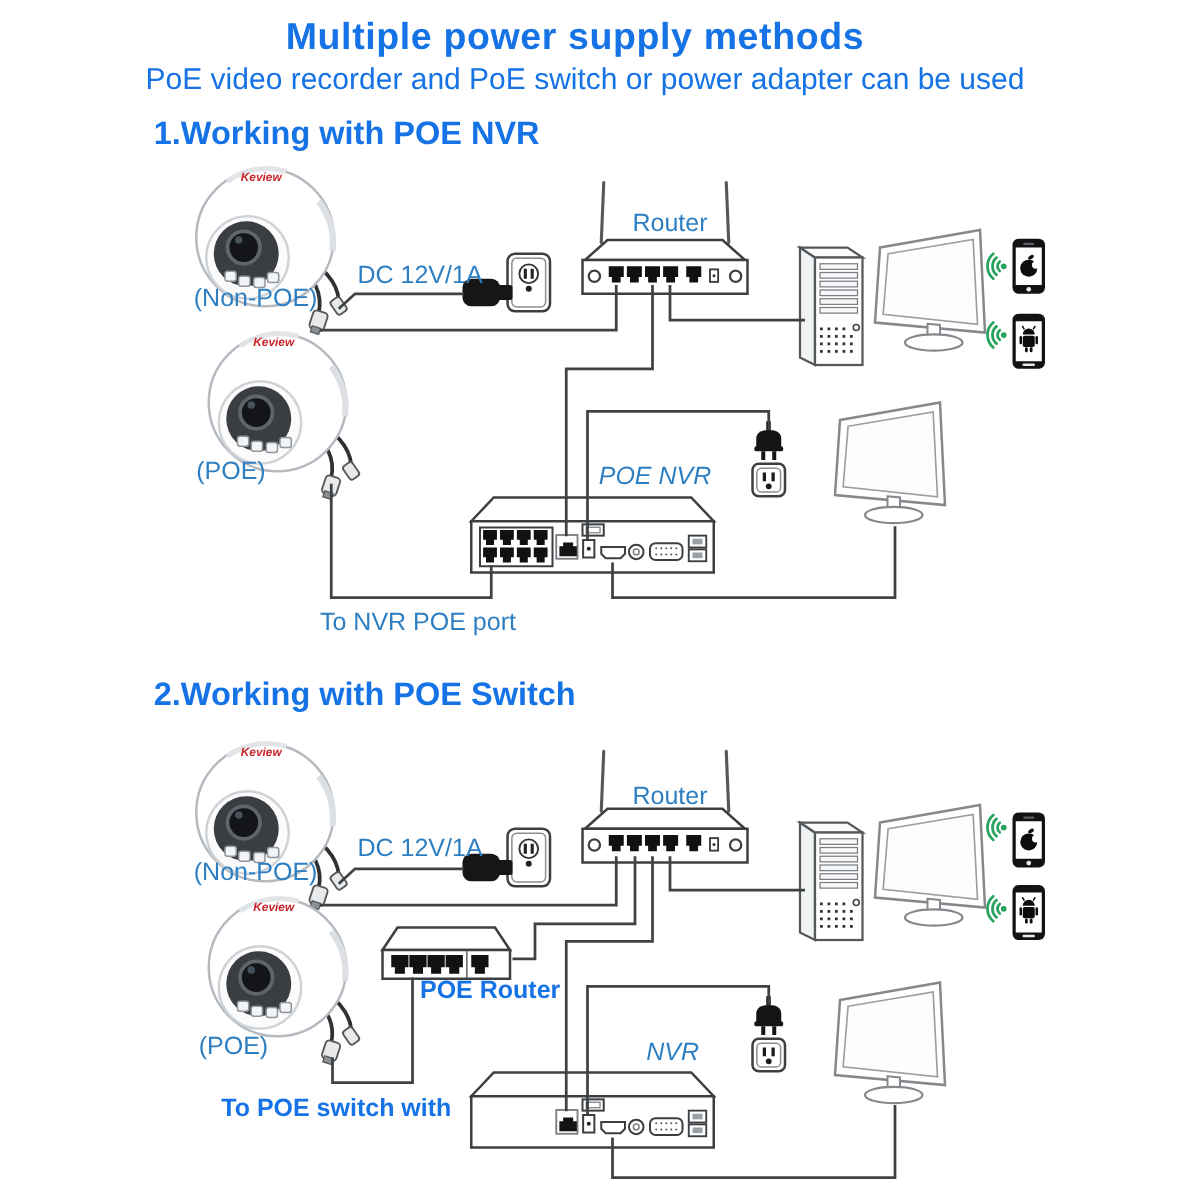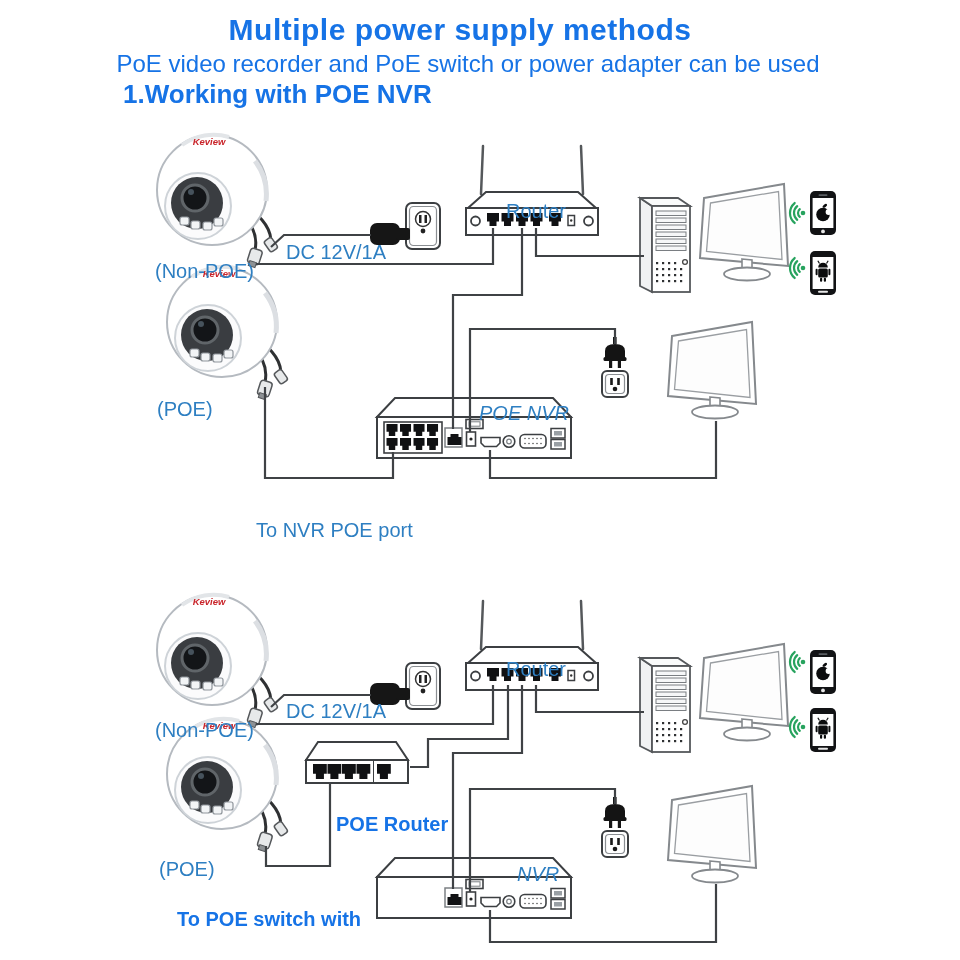--- a/index.html
+++ b/index.html
@@ -5,21 +5,21 @@
   html,body{margin:0;padding:0;background:#fff;}
   .stage{position:relative;width:960px;height:960px;background:#fff;overflow:hidden;
          font-family:"Liberation Sans", sans-serif;}
   .stage svg{position:absolute;left:0;top:0;}
   .txt{position:absolute;white-space:nowrap;line-height:1.15;}
   .title{left:0;top:13px;width:920px;text-align:center;font-size:30px;font-weight:bold;
          letter-spacing:.5px;color:var(--accent,#1673e6);}
   .subtitle{left:0;top:50px;width:936px;text-align:center;font-size:24px;
          color:var(--accent,#1673e6);}
   .heading{font-size:26px;font-weight:bold;color:var(--accent,#1673e6);}
-  .lbl{font-size:20px;color:var(--label_blue,#2e7fc2);margin-top:32px;}
+  .lbl{font-size:20px;color:var(--label_blue,#2e7fc2);}
   .lbl.bold{font-weight:bold;color:var(--accent,#1673e6);}
   .wire{fill:none;stroke:var(--wire_gray,#3f4245);stroke-width:2.2;}
 </style>
 </head>
 <body>
 
 <div class="stage">
 
 <svg width="960" height="960" viewBox="0 0 960 960">
 <defs>
@@ -275,28 +275,29 @@
   <path class="wire" d="M536,685 L536,712 L644,712"></path>
   <path class="wire" d="M266,846 L266,866 L330,866 L330,782"></path>
   <path class="wire" d="M470,892 L470,789 L615,789 L615,804"></path>
   <path class="wire" d="M490,910 L490,942 L716,942 L716,884"></path>
 </g>
 </svg>
 
 <div class="txt title">Multiple power supply methods</div>
 <div class="txt subtitle">PoE video recorder and PoE switch or power adapter can be used</div>
 
-<div class="txt heading" style="left:123px;top:80px;">1.Working with POE NVR</div>
+<div class="txt heading" style="left:123px;top:92px;">1.Working with POE NVR</div>
 <div class="txt lbl" style="left:155px;top:228px;">(Non-POE)</div>
 <div class="txt lbl" style="left:286px;top:209px;">DC 12V/1A</div>
 <div class="txt lbl" style="left:506px;top:168px;">Router</div>
 <div class="txt lbl" style="left:157px;top:366px;">(POE)</div>
 <div class="txt lbl" style="left:479px;top:370px;font-style:italic;">POE NVR</div>
 <div class="txt lbl" style="left:256px;top:487px;">To NVR POE port</div>
 
+<div class="txt heading" style="left:123px;top:541px;">2.Working with POE Switch</div>
 <div class="txt lbl" style="left:155px;top:687px;">(Non-POE)</div>
 <div class="txt lbl" style="left:286px;top:668px;">DC 12V/1A</div>
 <div class="txt lbl" style="left:506px;top:626px;">Router</div>
 <div class="txt lbl bold" style="left:336px;top:781px;">POE Router</div>
 <div class="txt lbl" style="left:159px;top:826px;">(POE)</div>
 <div class="txt lbl" style="left:517px;top:831px;font-style:italic;">NVR</div>
 <div class="txt lbl bold" style="left:177px;top:876px;">To POE switch with</div>
 
 </div>
 

